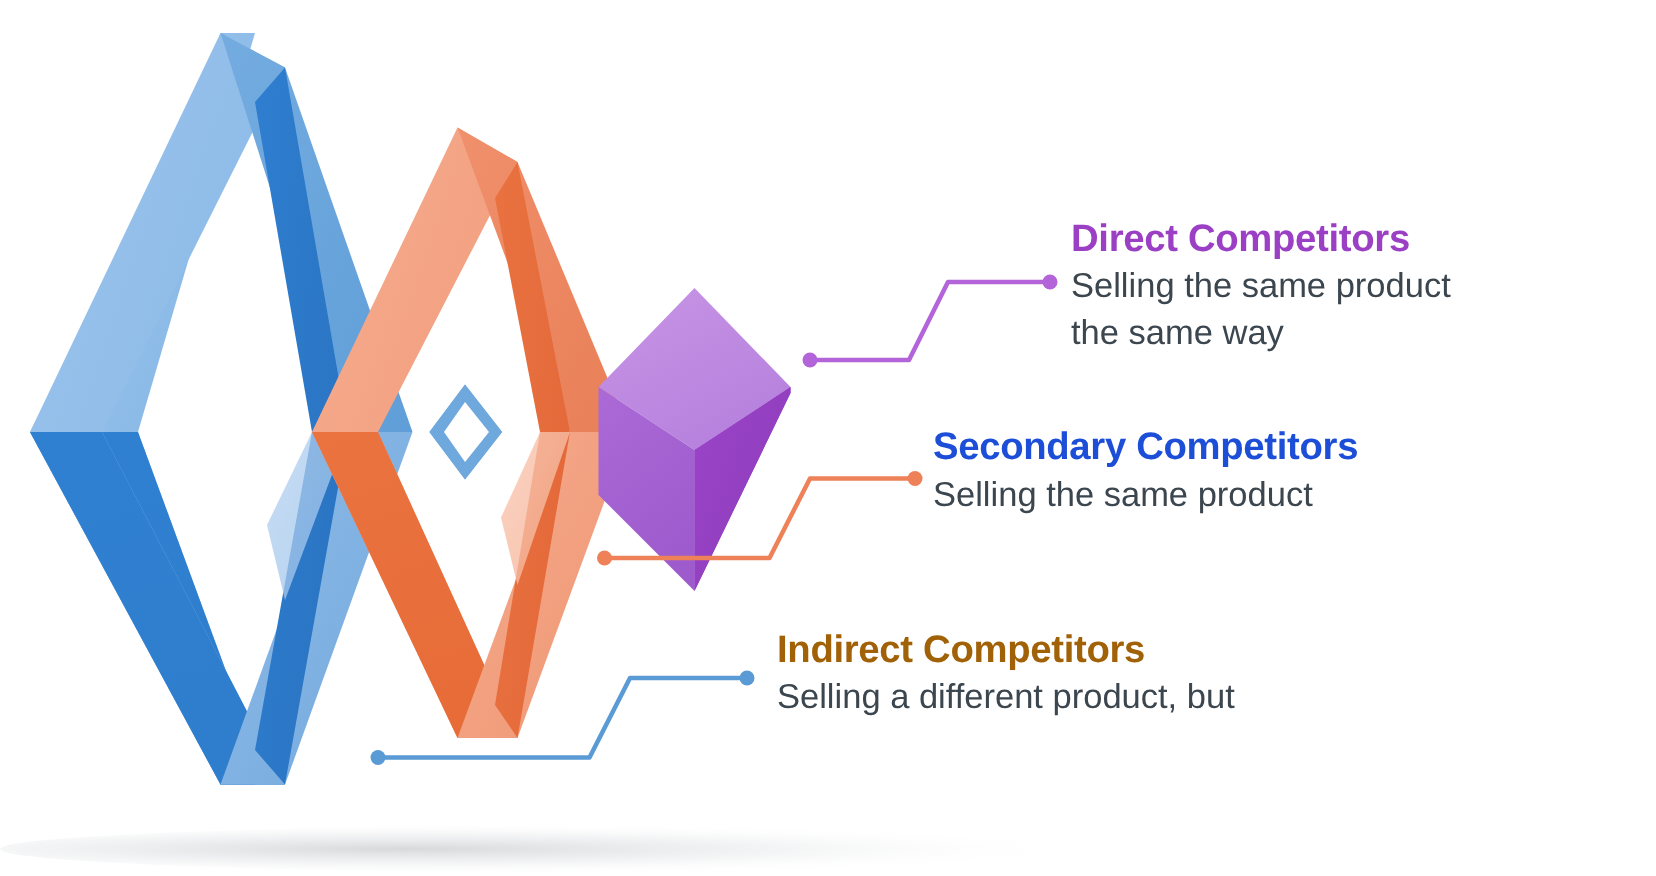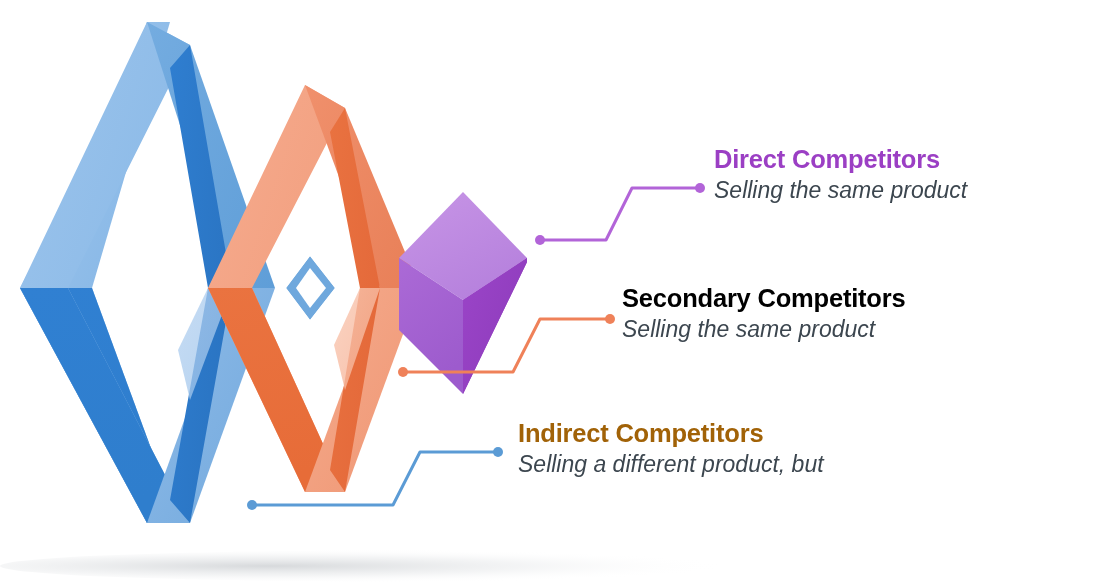--- a/index.html
+++ b/index.html
@@ -34,21 +34,20 @@
     letter-spacing: -0.2px;
     line-height: 1.18;
     margin: 0 0 1px 0;
   }
   .label-line {
     font-size: 23px;
     font-weight: normal;
     line-height: 1.33;
     color: #3c464f;
     margin: 0;
-    font-style: italic;
   }
   #label-direct      { left: 714px; top: 144px; }
   #label-secondary   { left: 622px; top: 283px; }
   #label-indirect    { left: 518px; top: 418px; }
 </style>
 </head>
 <body>
 
 <div id="infographic">
 
@@ -200,24 +199,25 @@
         <circle cx="498" cy="452" r="5" fill="#5b9bd5" stroke="none"></circle>
       </g>
     </g>
 
     <ellipse cx="420" cy="566" rx="420" ry="16" fill="url(#gBottomShadow)"></ellipse>
   </svg>
 
   <div class="label-block" id="label-direct">
     <div class="label-title" style="color:#9b3fc4">Direct Competitors</div>
     <div class="label-line">Selling the same product</div>
+    <div class="label-line">the same way</div>
   </div>
 
   <div class="label-block" id="label-secondary">
-    <div class="label-title" style="color:#000000">Secondary Competitors</div>
+    <div class="label-title" style="color:#1d4ed8">Secondary Competitors</div>
     <div class="label-line">Selling the same product</div>
   </div>
 
   <div class="label-block" id="label-indirect">
     <div class="label-title" style="color:#a16207">Indirect Competitors</div>
     <div class="label-line">Selling a different product, but</div>
   </div>
 
 </div>
 

